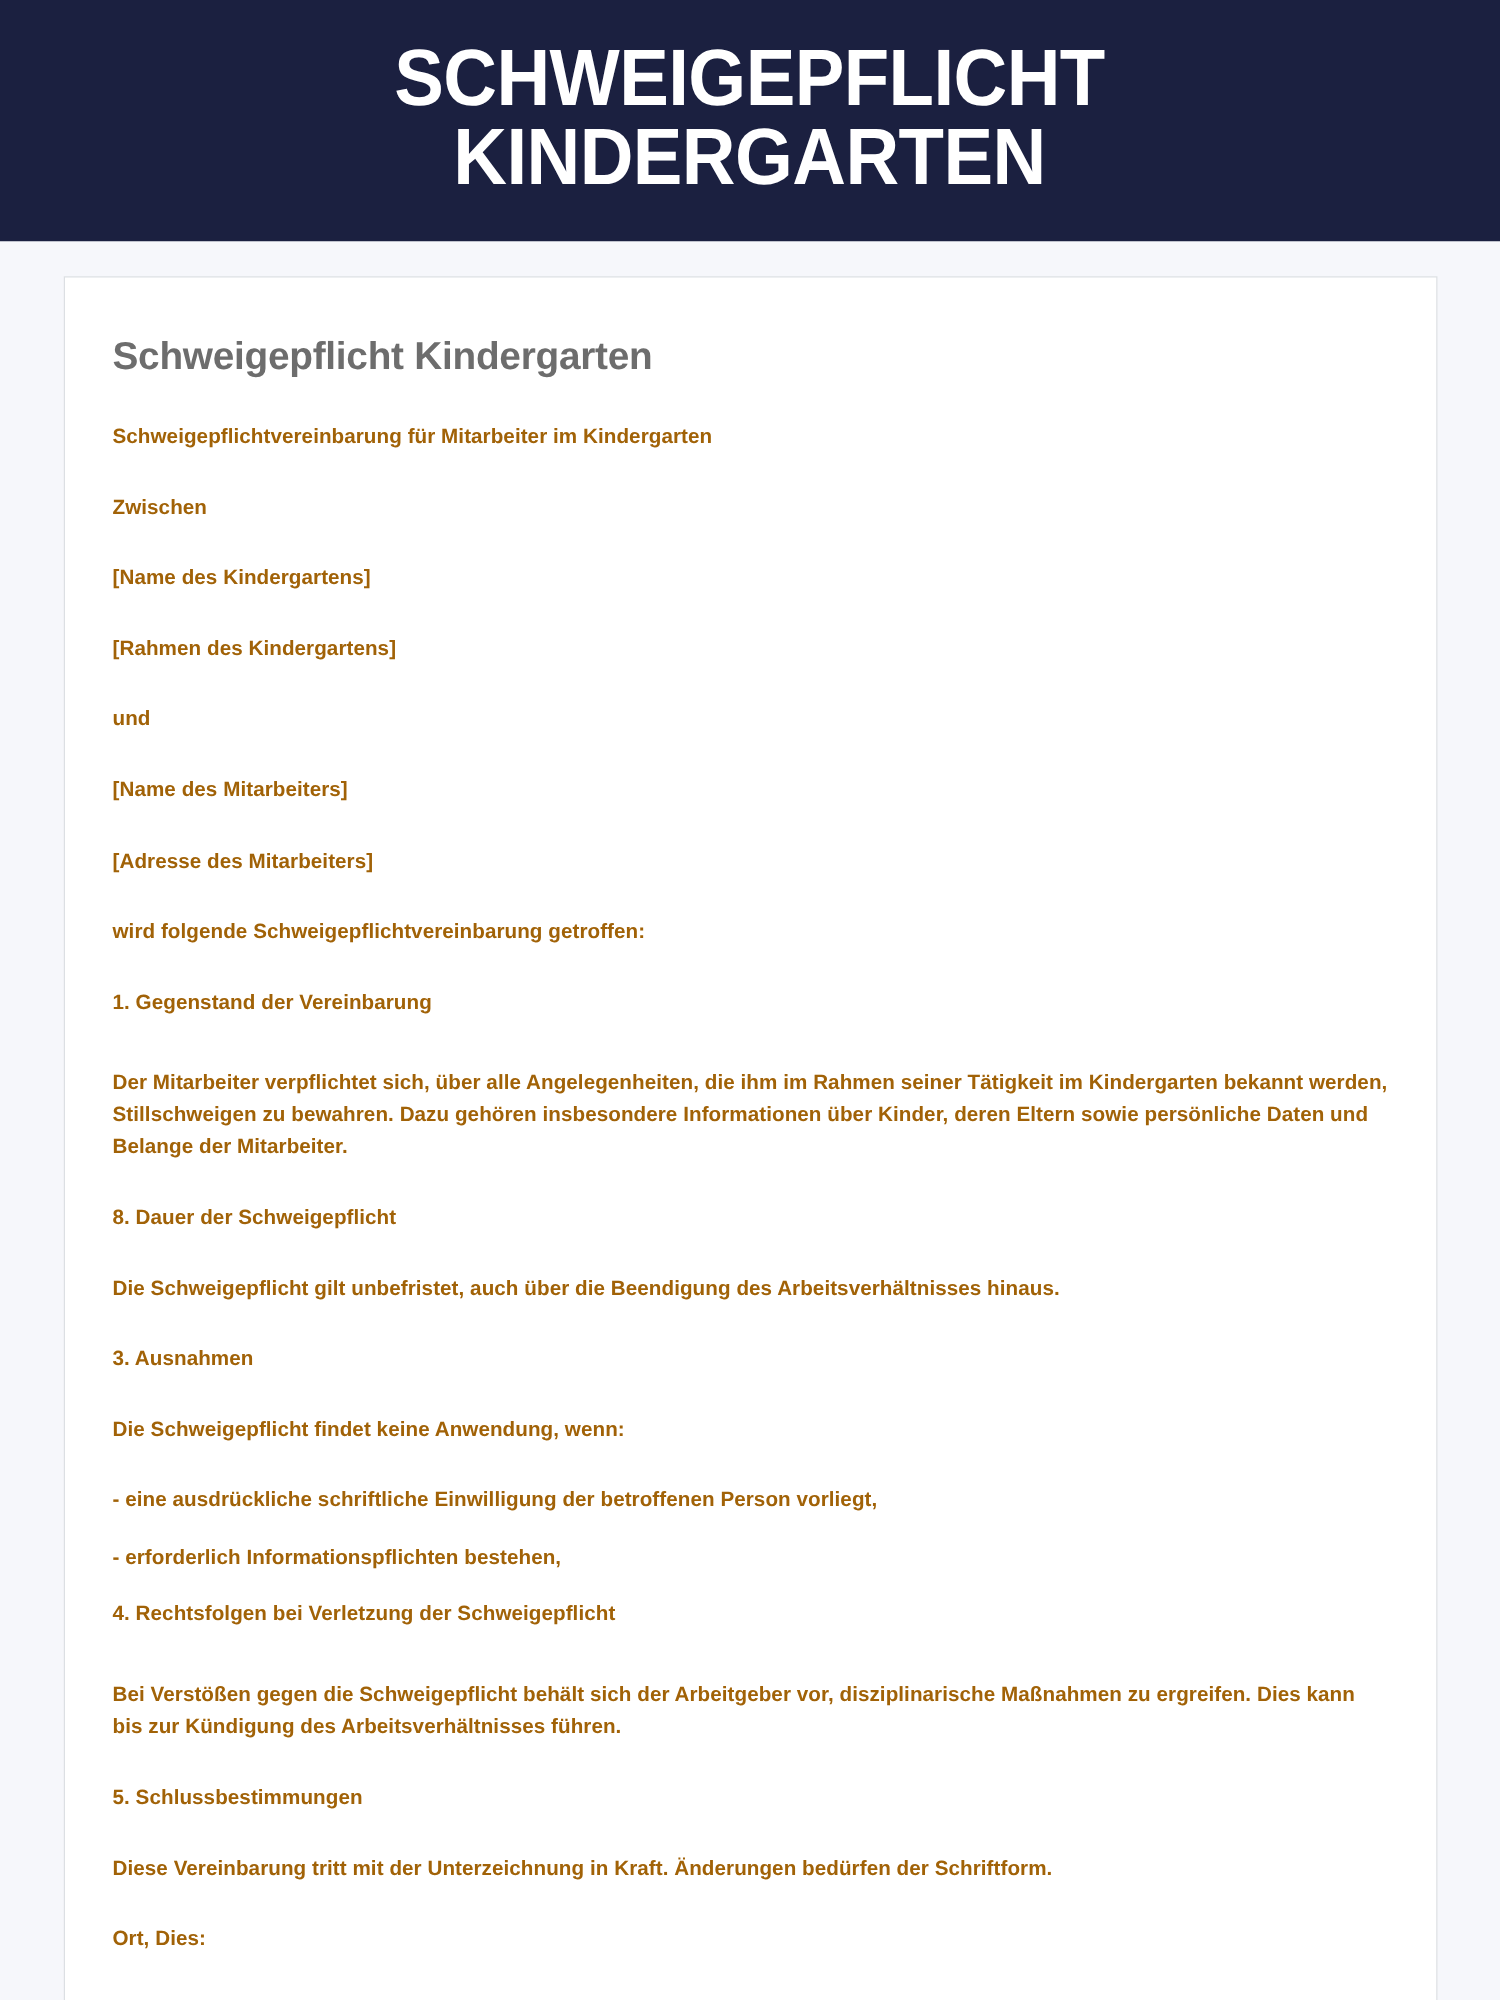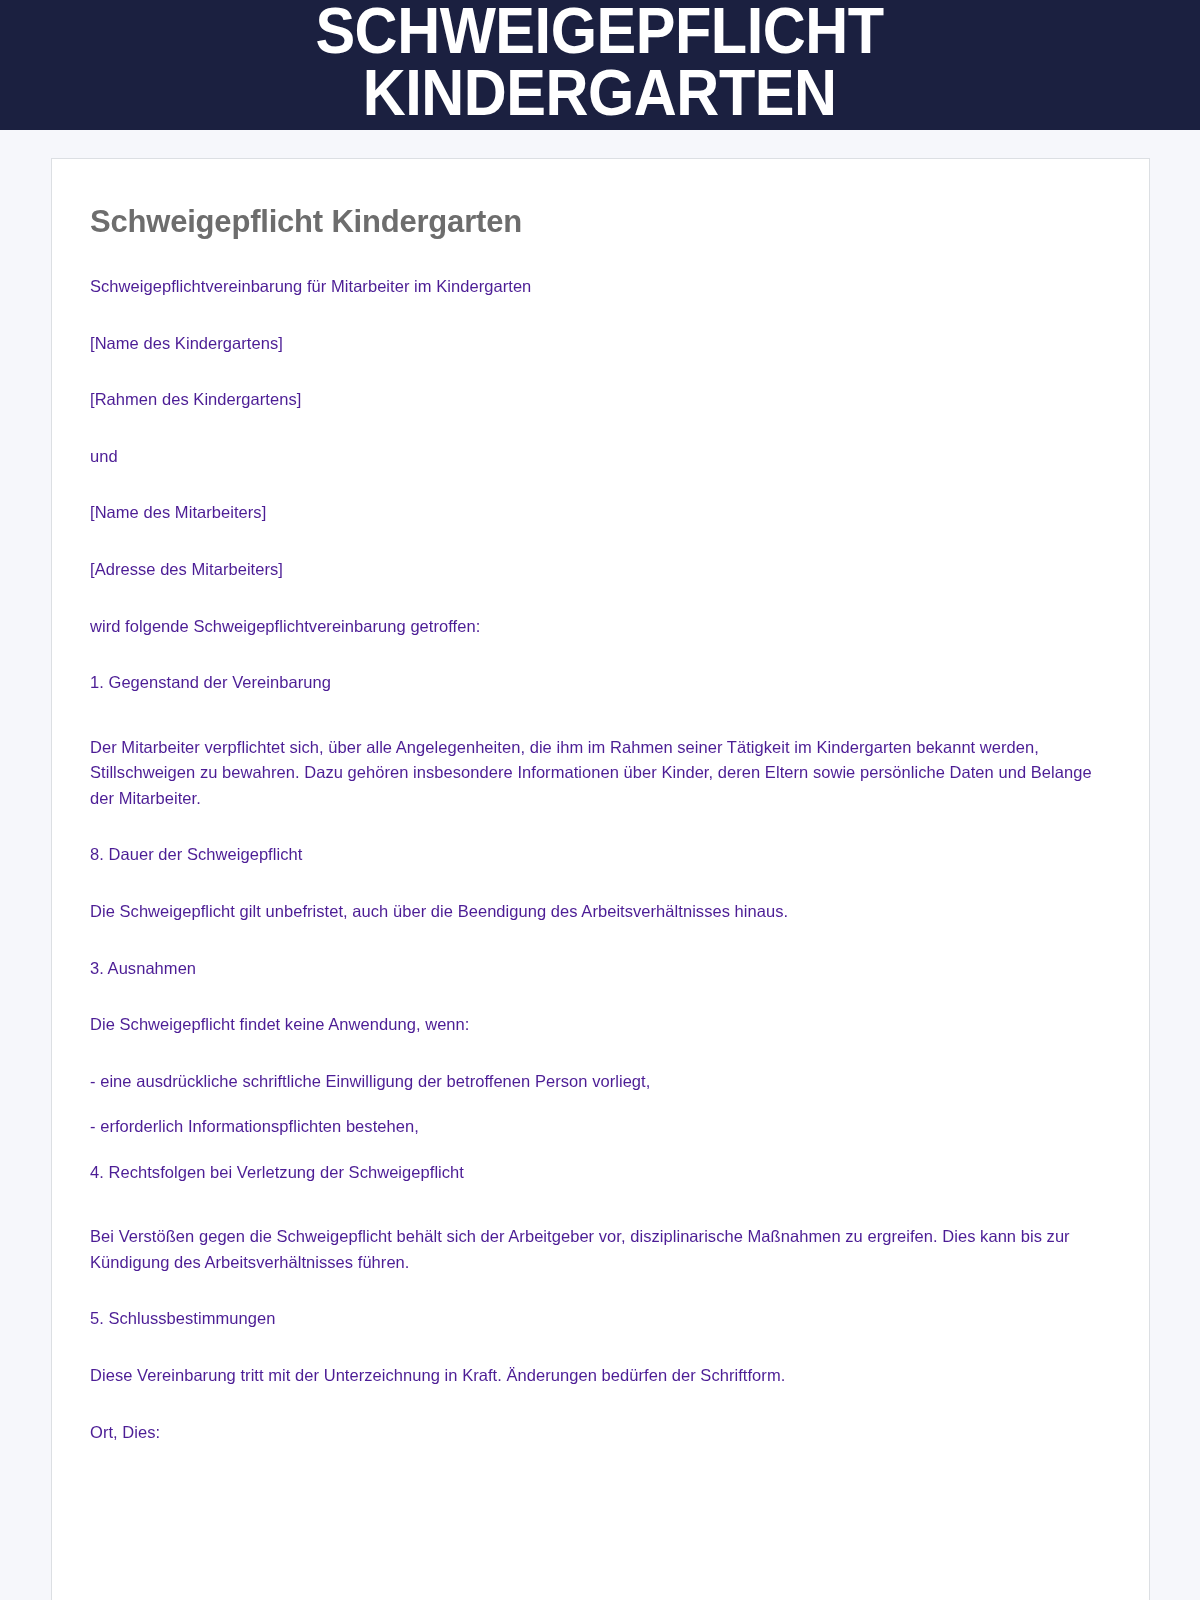--- a/index.html
+++ b/index.html
@@ -11,21 +11,21 @@
     width: 1200px;
     min-height: 1600px;
     background: #f6f7fb;
     font-family: "Liberation Sans", sans-serif;
     -webkit-font-smoothing: antialiased;
   }
 
   
   .top-banner {
     background: #1b2040;
-    height: 130px;
+    height: 193px;
     box-sizing: border-box;
     display: flex;
     align-items: center;
     justify-content: center;
     padding: 4px 40px 10px 40px;
   }
   .top-banner-title {
     color: #ffffff;
     font-family: "Liberation Sans Narrow", "Liberation Sans", sans-serif;
     font-size: 64px;
@@ -56,23 +56,23 @@
   .doc-title {
     color: #6d6d6d;
     font-size: 31px;
     font-weight: 700;
     margin: 0 0 34px 0;
     line-height: 1.2;
     letter-spacing: -0.2px;
   }
 
   .doc-p {
-    color: #4c1d95;
+    color: #a16207;
     font-size: 16.5px;
-    font-weight: 400;
+    font-weight: 700;
     line-height: 1.55;
     margin: 0 0 31px 0;
     letter-spacing: 0.05px;
   }
   .doc-p.tight {
     margin-bottom: 20px;
   }
   .doc-p.para {
     margin-bottom: 31px;
     margin-top: 39px;
@@ -91,20 +91,21 @@
 <header class="top-banner">
   <h1 class="top-banner-title">SCHWEIGEPFLICHT
 KINDERGARTEN</h1>
 </header>
 
 <main class="page-area">
   <article class="doc-card">
     <h2 class="doc-title">Schweigepflicht Kindergarten</h2>
 
     <p class="doc-p">Schweigepflichtvereinbarung für Mitarbeiter im Kindergarten</p>
+    <p class="doc-p">Zwischen</p>
     <p class="doc-p">[Name des Kindergartens]</p>
     <p class="doc-p">[Rahmen des Kindergartens]</p>
     <p class="doc-p">und</p>
     <p class="doc-p">[Name des Mitarbeiters]</p>
     <p class="doc-p">[Adresse des Mitarbeiters]</p>
     <p class="doc-p">wird folgende Schweigepflichtvereinbarung getroffen:</p>
 
     <p class="doc-p">1. Gegenstand der Vereinbarung</p>
     <p class="doc-p para">Der Mitarbeiter verpflichtet sich, über alle Angelegenheiten, die ihm im Rahmen seiner Tätigkeit im Kindergarten bekannt werden, Stillschweigen zu bewahren. Dazu gehören insbesondere Informationen über Kinder, deren Eltern sowie persönliche Daten und Belange der Mitarbeiter.</p>
 

